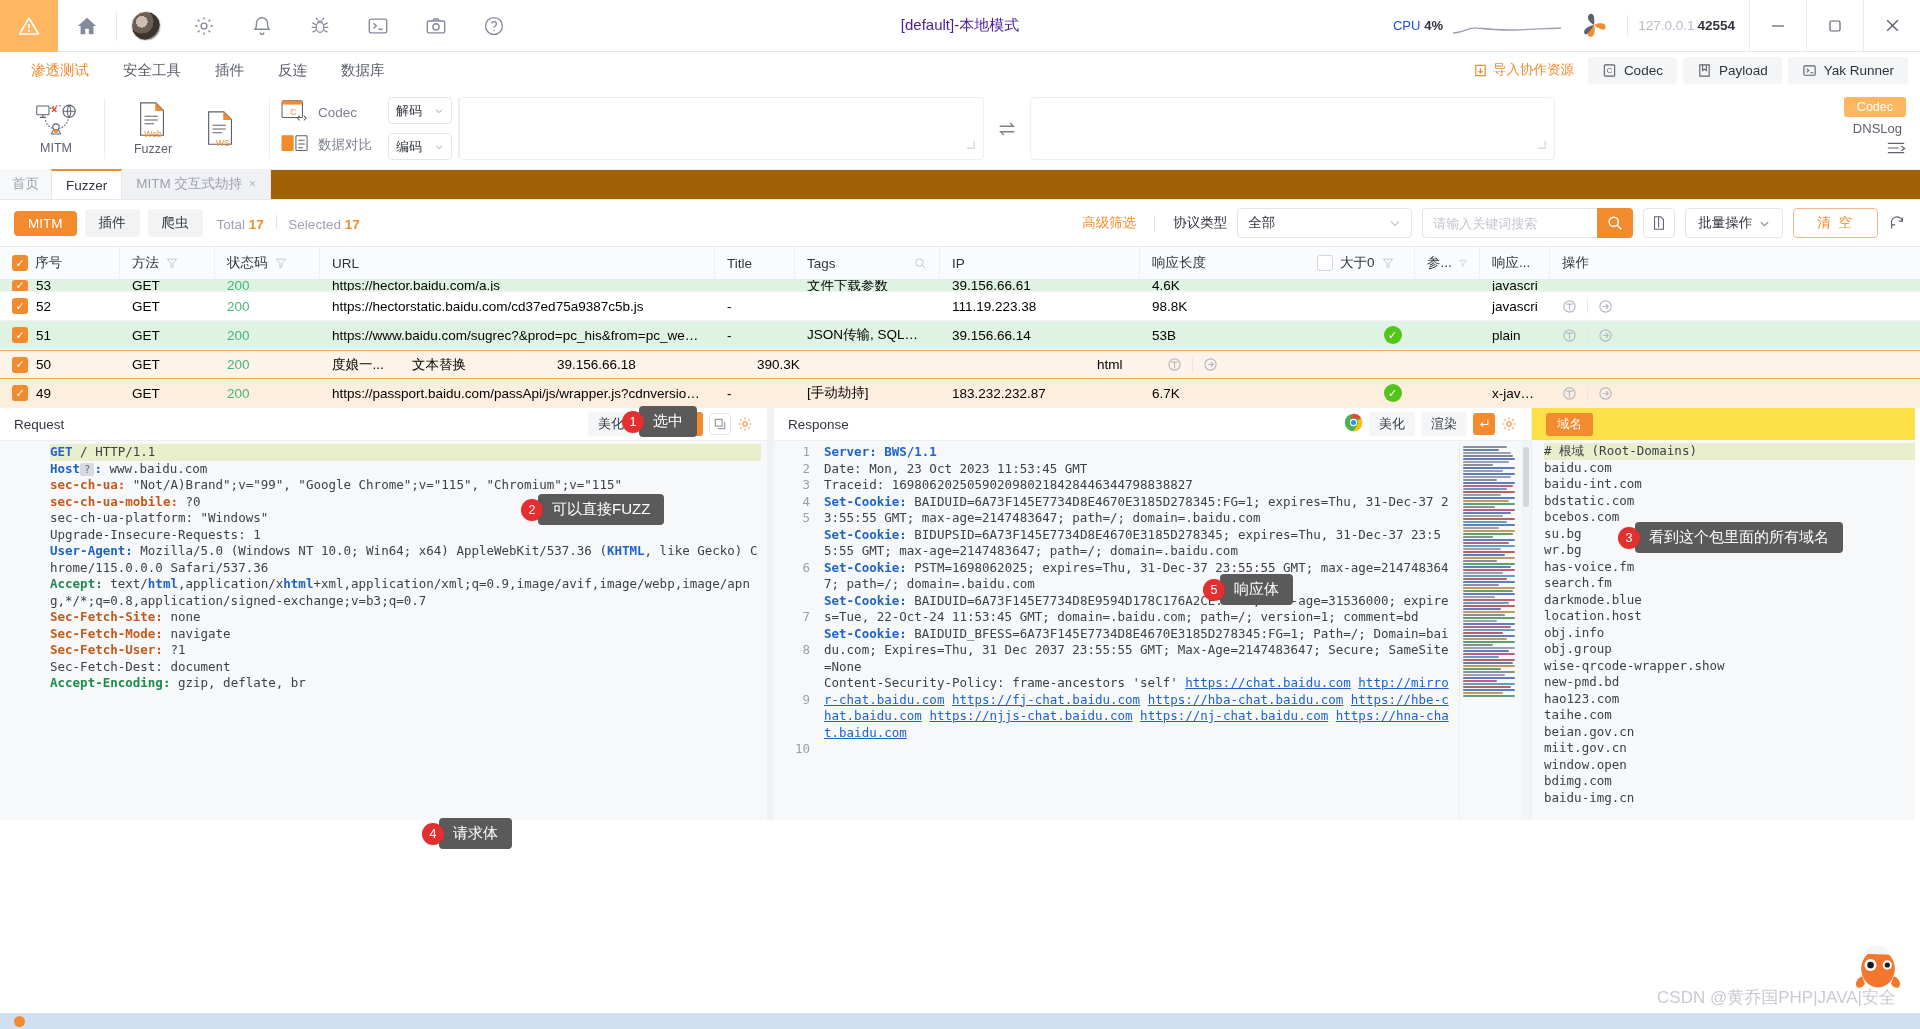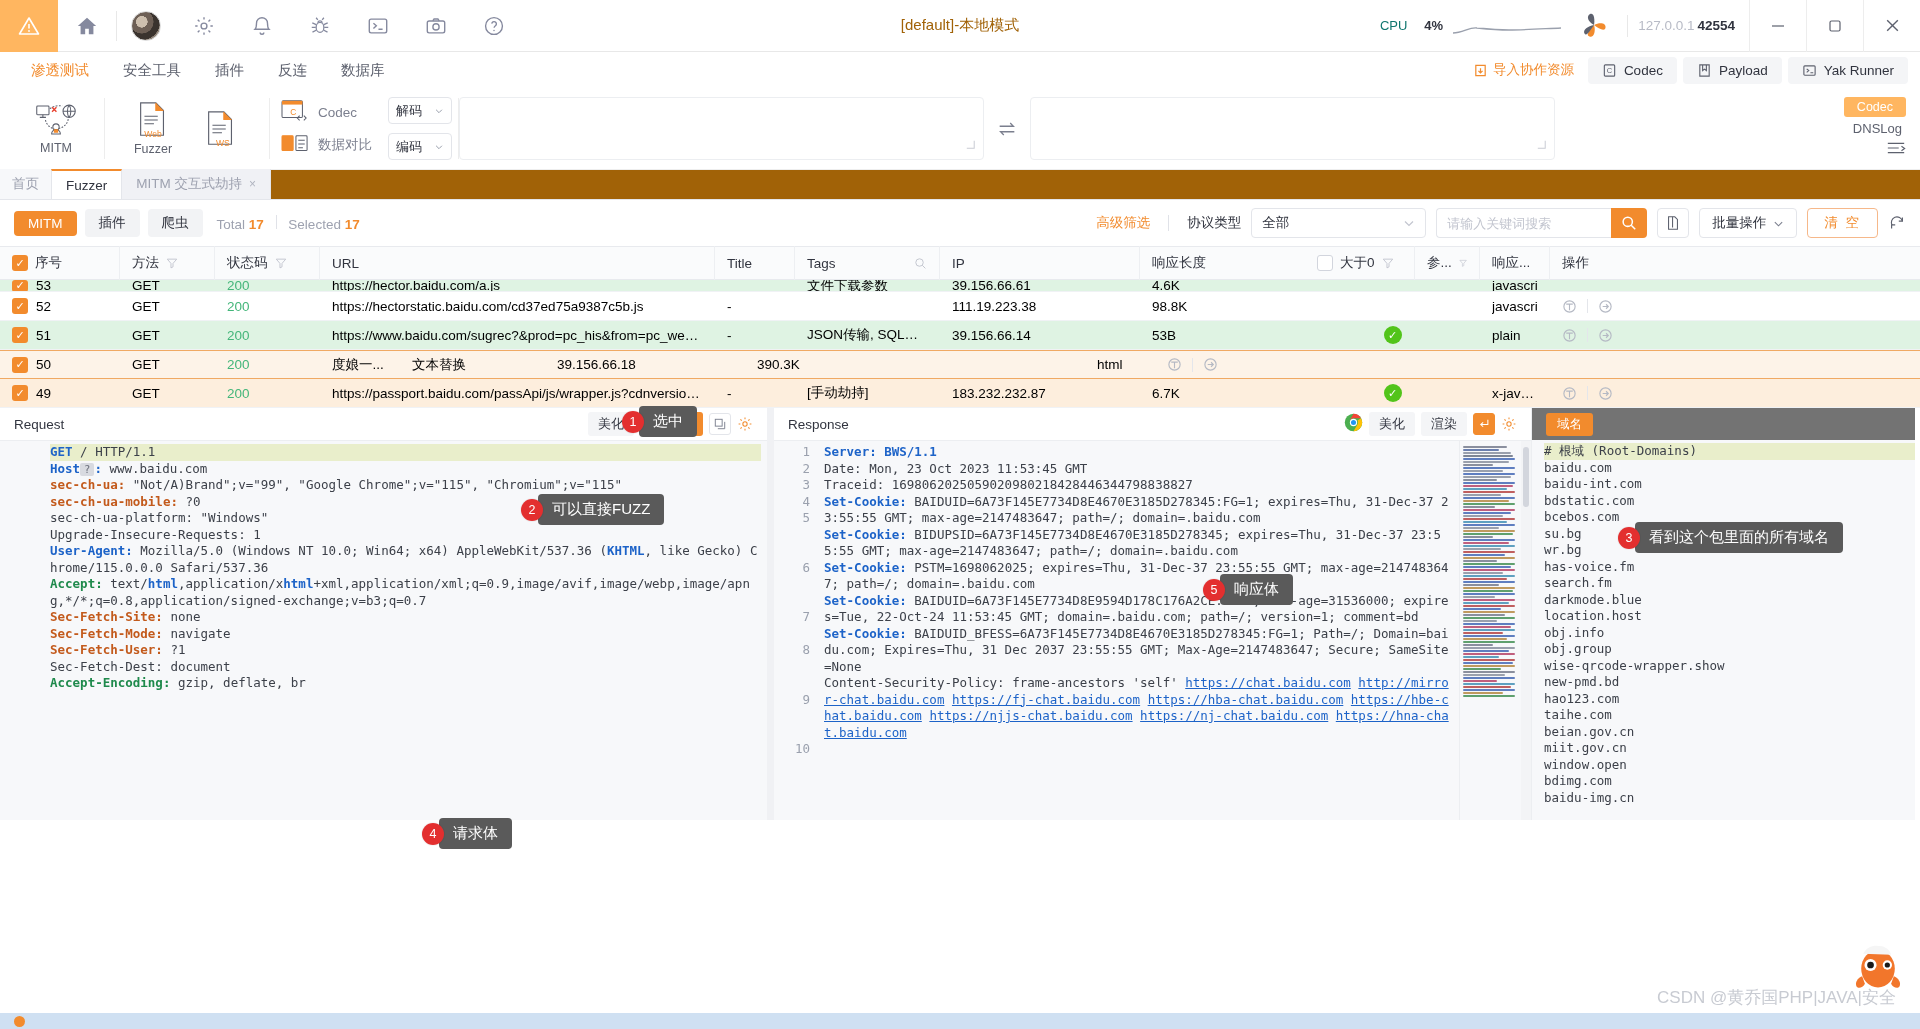--- a/index.html
+++ b/index.html
@@ -26,27 +26,27 @@
   }
   .tb-icon svg { display:block; }
   .tb-sep { width:1px; height:30px; background:#e8e8e8; }
   .avatar {
     width: 30px; height: 30px; border-radius: 50%;
     background: radial-gradient(circle at 35% 35%, #cdbfae 0 22%, #6d5f55 23% 45%, #3a332e 46% 70%, #8e8276 71% 100%);
     border: 1px solid #ddd;
   }
   .tb-title {
     position:absolute; left:0; right:0; text-align:center;
-    font-size: 15px; color: #a16207; pointer-events:none;
+    font-size: 15px; color: #4c1d95; pointer-events:none;
   }
   .tb-right {
     margin-left:auto; display:flex; align-items:center; gap:0;
     padding-right: 0; height:52px;
   }
-  .cpu-label { font-size:13px; color:#0f766e; margin-right:17px; }
+  .cpu-label { font-size:13px; color:#1d4ed8; margin-right:4px; }
   .cpu-val { font-size:13px; color:#31343f; font-weight:600; }
   .spark { width:108px; height:24px; margin:0 10px; }
   .pinwheel { width:30px; height:30px; margin:0 8px; }
   .addr-sep { width:1px; height:22px; background:#e8e8e8; margin:0 10px; }
   .addr-ip { font-size:13.5px; color:#b8bbc6; }
   .addr-port { font-size:13.5px; color:#31343f; font-weight:600; margin-left:3px; }
   .wc-sep { width:1px; height:52px; background:#ededed; margin-left:14px; }
   .winbtn {
     width:56px; height:52px; display:flex; align-items:center;
     justify-content:center; color:#5d616e;
@@ -161,21 +161,21 @@
     width:32px; height:30px; border:1px solid #e3e5ea; border-radius:4px;
     display:flex; align-items:center; justify-content:center; color:#5d616e;
   }
   .batch-btn {
     height:30px; border:1px solid #e3e5ea; border-radius:4px;
     display:flex; align-items:center; gap:7px; padding:0 12px;
     font-size:13.5px; color:#31343f;
   }
   .clear-btn {
     height:30px; border:1px solid #f6b88a; border-radius:4px; color:#f28b2d;
-    display:flex; align-items:center; padding:0 16px; font-size:13.5px;
+    display:flex; align-items:center; padding:0 23px; font-size:13.5px;
     letter-spacing:2px;
   }
   .refresh-ic { color:#5d616e; display:flex; align-items:center;}
 
   
   .tablehead {
     display:flex; height:34px; align-items:center;
     background:#fafbfc; border-top:1px solid #e8eaee; border-bottom:1px solid #e8eaee;
     font-size:13.5px; color:#31343f;
   }
@@ -256,21 +256,21 @@
     width:62px; flex:none; background:#f7f8fa; overflow:hidden;
     border-left:1px solid #eceef1; padding-top:4px;
   }
   .mm-line { height:2px; margin:1px 3px; border-radius:1px; }
   .scroll-tr { width:10px; background:#f3f4f6; flex:none; position:relative;}
   .scroll-th { position:absolute; top:6px; left:2px; width:6px; height:60px;
                background:#d3d6dd; border-radius:3px; }
 
   
   .dom-panel { width:384px; border-left:1px solid #eceef1; display:flex; flex-direction:column;}
-  .dom-hd { height:32px; display:flex; align-items:center; padding:0 14px; gap:10px; background:#737373;}
+  .dom-hd { height:32px; display:flex; align-items:center; padding:0 14px; gap:10px; background:#fde047;}
   .dom-pill { background:#f28b2d; color:#fff; font-size:12.5px; border-radius:3px; padding:3px 11px;}
   .dom-body {
     flex:1; background:#f7f8fa; font-family:"DejaVu Sans Mono", monospace;
     font-size:12.5px; line-height:16.5px; color:#3c4049; padding: 3px 0 0 12px;
     overflow:hidden; display:flex;
   }
   .dom-list { flex:1; }
   .dom-list .d0 { background:#e9eecb; }
 
   

